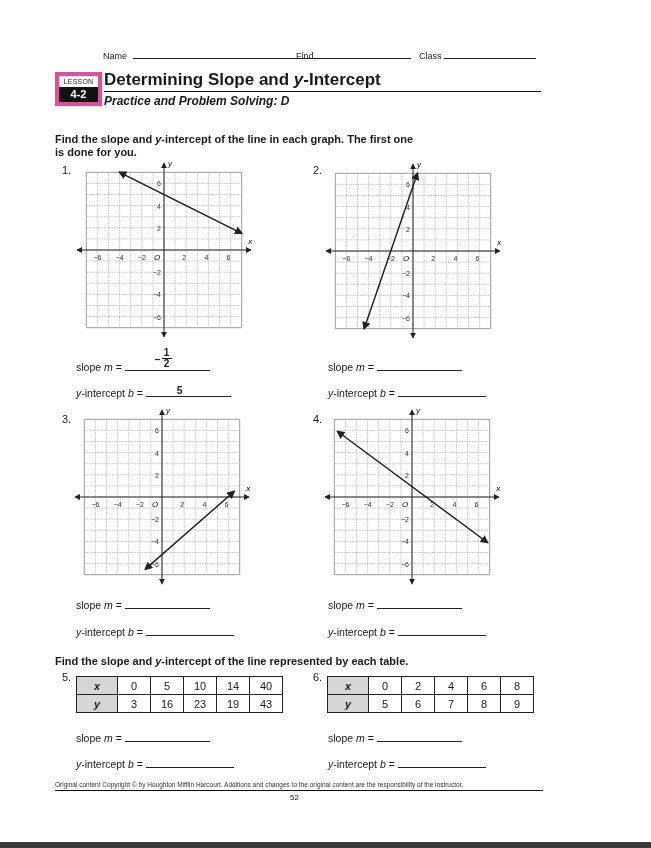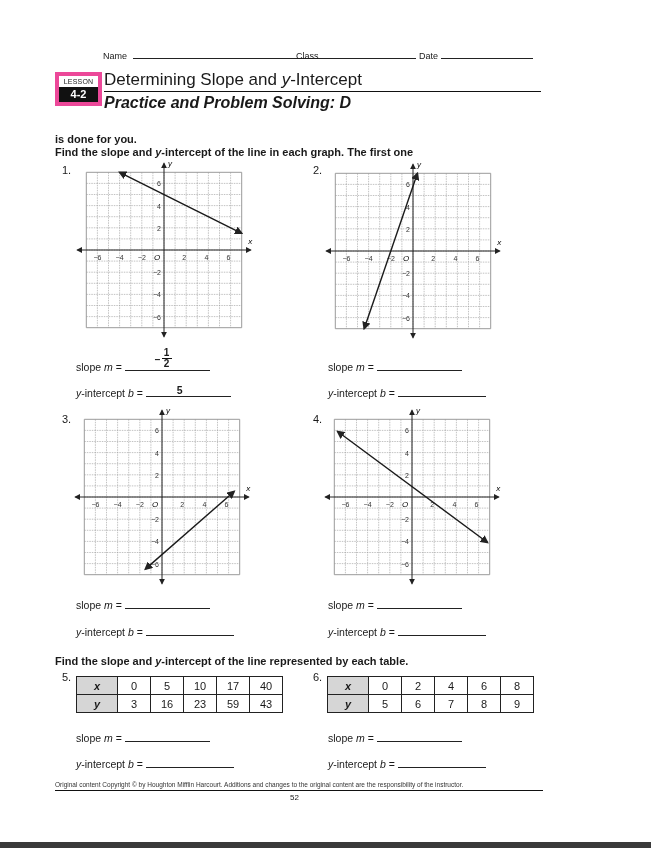--- a/index.html
+++ b/index.html
@@ -4,23 +4,23 @@
 <style>
   html, body { margin:0; padding:0; }
   body { width:651px; height:848px; background:#ffffff; position:relative; overflow:hidden;
          font-family:"Liberation Sans", sans-serif; color:#1a1a1a; }
   .abs { position:absolute; }
   .hdr-label { font-size:9px; }
   .blank { display:inline-block; border-bottom:1px solid #222; height:9px; vertical-align:baseline; }
   .lesson-box { left:55px; top:72px; width:39px; height:26px; border:4px solid #ec4899; }
   .lesson-top { height:11px; font-size:7px; text-align:center; line-height:11px; background:#fff; letter-spacing:0.2px; }
   .lesson-num { height:15px; background:#111; color:#fff; font-weight:bold; font-size:11px; text-align:center; line-height:15px; }
-  .title { left:104px; top:70px; font-size:17px; font-weight:normal; }
+  .title { left:104px; top:70px; font-size:17px; font-weight:bold; }
   .title-rule { left:104px; top:91px; width:437px; height:1px; background:#111; }
-  .subtitle { left:104px; top:94px; font-size:16px; font-weight:bold; font-style:italic; }
+  .subtitle { left:104px; top:94px; font-size:12px; font-weight:bold; font-style:italic; }
   .instr { font-size:11px; font-weight:bold; line-height:13px; }
   .num { font-size:11px; }
   .ans { font-size:10.5px; }
   .ans i { font-style:italic; }
   .answer-val { font-weight:bold; }
   svg text { font-family:"Liberation Sans", sans-serif; }
   table.t { border-collapse:collapse; font-size:11px; }
   table.t td { border:1px solid #222; width:32px; height:17px; text-align:center; padding:0; }
   table.t td.h { background:#d6d6d6; font-weight:bold; font-style:italic; width:40px; }
   .footer { left:55px; top:781px; font-size:6.5px; color:#333; }
@@ -29,39 +29,39 @@
   .bottom-bar { left:0; top:842px; width:651px; height:6px; background:#3a3a3a; }
 </style>
 </head>
 <body>
 
 <div class="abs hdr-label" style="left:55px;top:49px;margin-left:48px;">
   <span>Name</span>
   <span class="blank" style="width:205px;margin-left:3px;"></span>
 </div>
 <div class="abs hdr-label" style="left:296px;top:49px;">
+  <span>Find</span>
+  <span class="blank" style="width:92px;margin-left:3px;"></span>
+</div>
+<div class="abs hdr-label" style="left:419px;top:49px;">
   <span>Class</span>
-  <span class="blank" style="width:92px;margin-left:3px;"></span>
-</div>
-<div class="abs hdr-label" style="left:419px;top:49px;">
-  <span>Date</span>
   <span class="blank" style="width:92px;"></span>
 </div>
 
 <div class="abs lesson-box">
   <div class="lesson-top">LESSON</div>
   <div class="lesson-num">4-2</div>
 </div>
 <div class="abs title"><span>Determining Slope and </span><i>y</i><span>-Intercept</span></div>
 <div class="abs title-rule"></div>
 <div class="abs subtitle">Practice and Problem Solving: D</div>
 
 <div class="abs instr" style="left:55px;top:133px;">
+  <div><span>Find the slope and </span><i>y</i><span>-intercept of the line in each graph. The first one</span></div>
   <div>is done for you.</div>
-  <div><span>Find the slope and </span><i>y</i><span>-intercept of the line in each graph. The first one</span></div>
 </div>
 
 <div class="abs num" style="left:62px;top:164px;">1.</div>
 <div class="abs num" style="left:313px;top:164px;">2.</div>
 <div class="abs num" style="left:62px;top:413px;">3.</div>
 <div class="abs num" style="left:313px;top:413px;">4.</div>
 
 <svg class="abs" id="graphs" style="left:0;top:0;" width="651" height="848">
   <defs>
     <marker id="arr" viewBox="0 0 10 10" refX="8" refY="5" markerWidth="6" markerHeight="6" orient="auto-start-reverse">
@@ -319,29 +319,29 @@
 </div>
 
 <div class="abs num" style="left:62px;top:671px;">5.</div>
 <table class="abs t" style="left:76px;top:676px;">
   <tbody>
       <tr>
     <td class="h">x</td>
     <td>0</td>
     <td>5</td>
     <td>10</td>
-    <td>17</td>
+    <td>14</td>
     <td>40</td>
   </tr>
   <tr>
     <td class="h">y</td>
     <td>3</td>
     <td>16</td>
     <td>23</td>
-    <td>59</td>
+    <td>19</td>
     <td>43</td>
   </tr>
 </tbody>
   </table>
 
 <div class="abs num" style="left:313px;top:671px;">6.</div>
 <table class="abs t" style="left:327px;top:676px;">
   <tbody>
       <tr>
     <td class="h">x</td>

